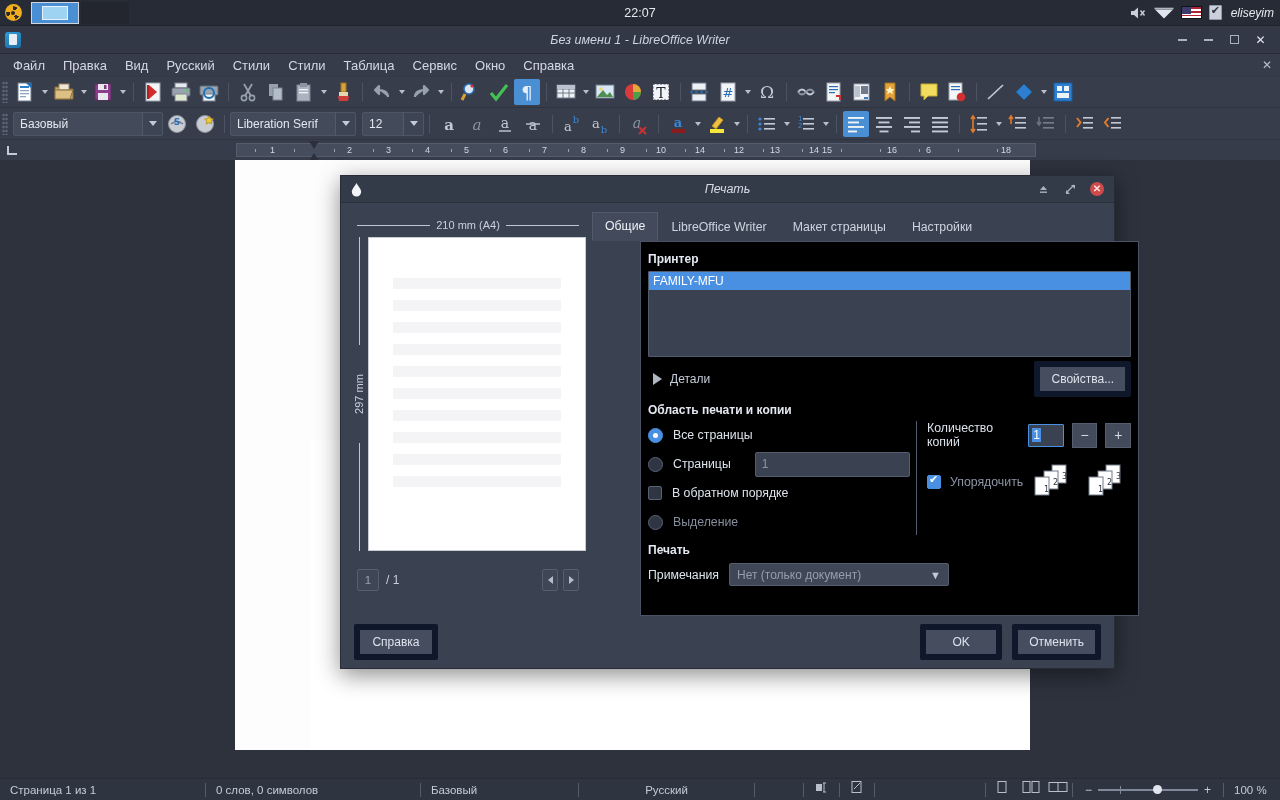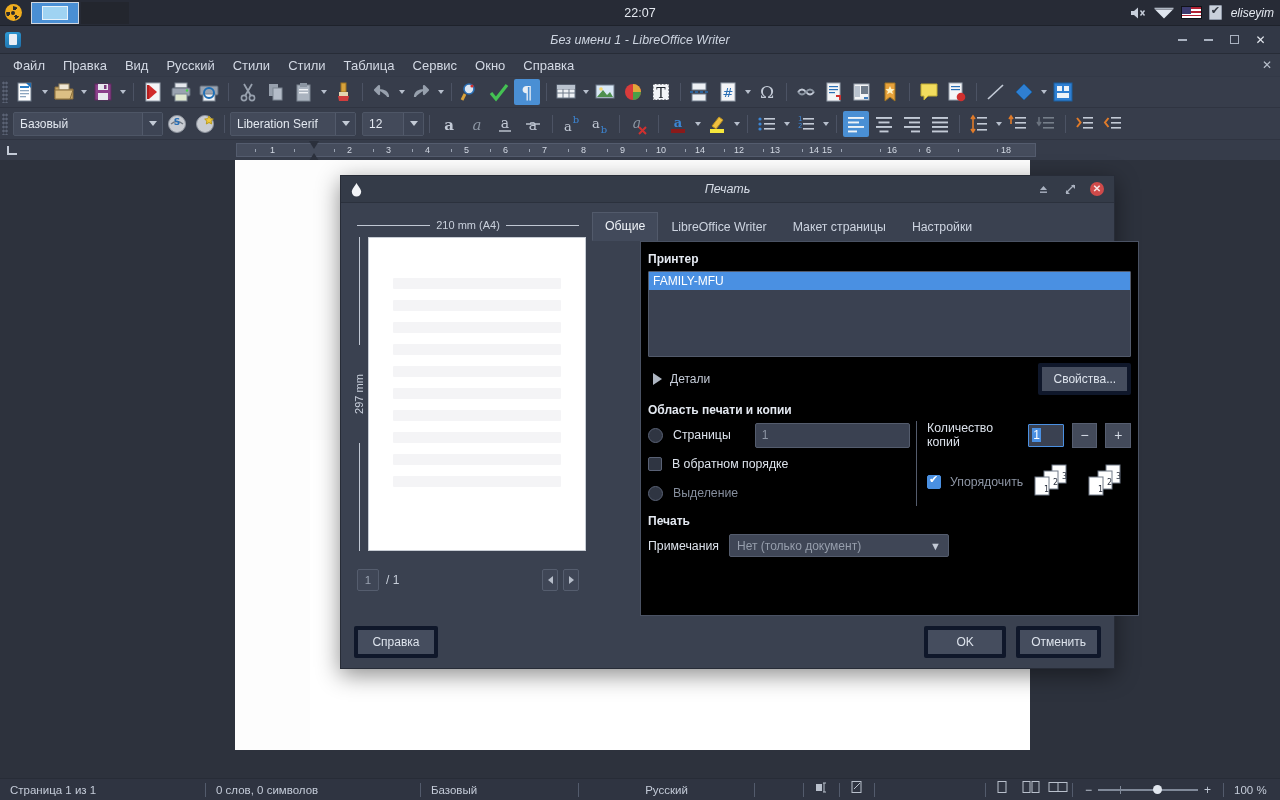--- a/index.html
+++ b/index.html
@@ -333,21 +333,21 @@
   #printer-list .row-sel {
     background: #4a90e2; color: #ffffff; font-size: 12px; padding: 2px 4px;
   }
   #printer-actions { display: flex; align-items: center; margin-top: 9px; height: 26px; }
   #details-toggle { display: flex; align-items: center; gap: 8px; font-size: 12px; color: #c6cdd9; }
   .tri-right {
     width: 0; height: 0; border-top: 6px solid transparent; border-bottom: 6px solid transparent;
     border-left: 9px solid #aeb6c2; margin-left: 5px;
   }
   .btn {
-    background: #454d5e; border: 4px solid #0f172a; border-radius: 2px;
+    background: #454d5e; border: 6px solid #0f172a; border-radius: 2px;
     color: #dde3ec; font-size: 12px; padding: 5px 11px; text-align: center;
   }
   #btn-properties { margin-left: auto; min-width: 90px; }
 
   #range-section { margin-top: 11px; display: flex; }
   #range-left { width: 268px; padding-right: 6px; }
   #range-divider { width: 1px; background: #545c6d; margin: 18px 0 0 0; }
   #range-right { flex: 1; padding-left: 10px; padding-top: 18px; }
 
   .radio-row { display: flex; align-items: center; height: 26px; gap: 10px; margin-top: 3px;}
@@ -1126,20 +1126,24 @@
             <div class="tri-right"></div>
             <span>Детали</span>
           </div>
           <div class="btn" id="btn-properties">Свойства...</div>
         </div>
 
         <div id="range-section">
           <div id="range-left">
             <div class="group-label">Область печати и копии</div>
 
+            <div class="radio-row">
+              <div class="radio checked"></div>
+              <span class="radio-label">Все страницы</span>
+            </div>
 
             <div class="radio-row">
               <div class="radio"></div>
               <span class="radio-label">Страницы</span>
               <div id="pages-input">1</div>
             </div>
 
             <div class="radio-row">
               <div class="chk"></div>
               <span class="radio-label">В обратном порядке</span>

